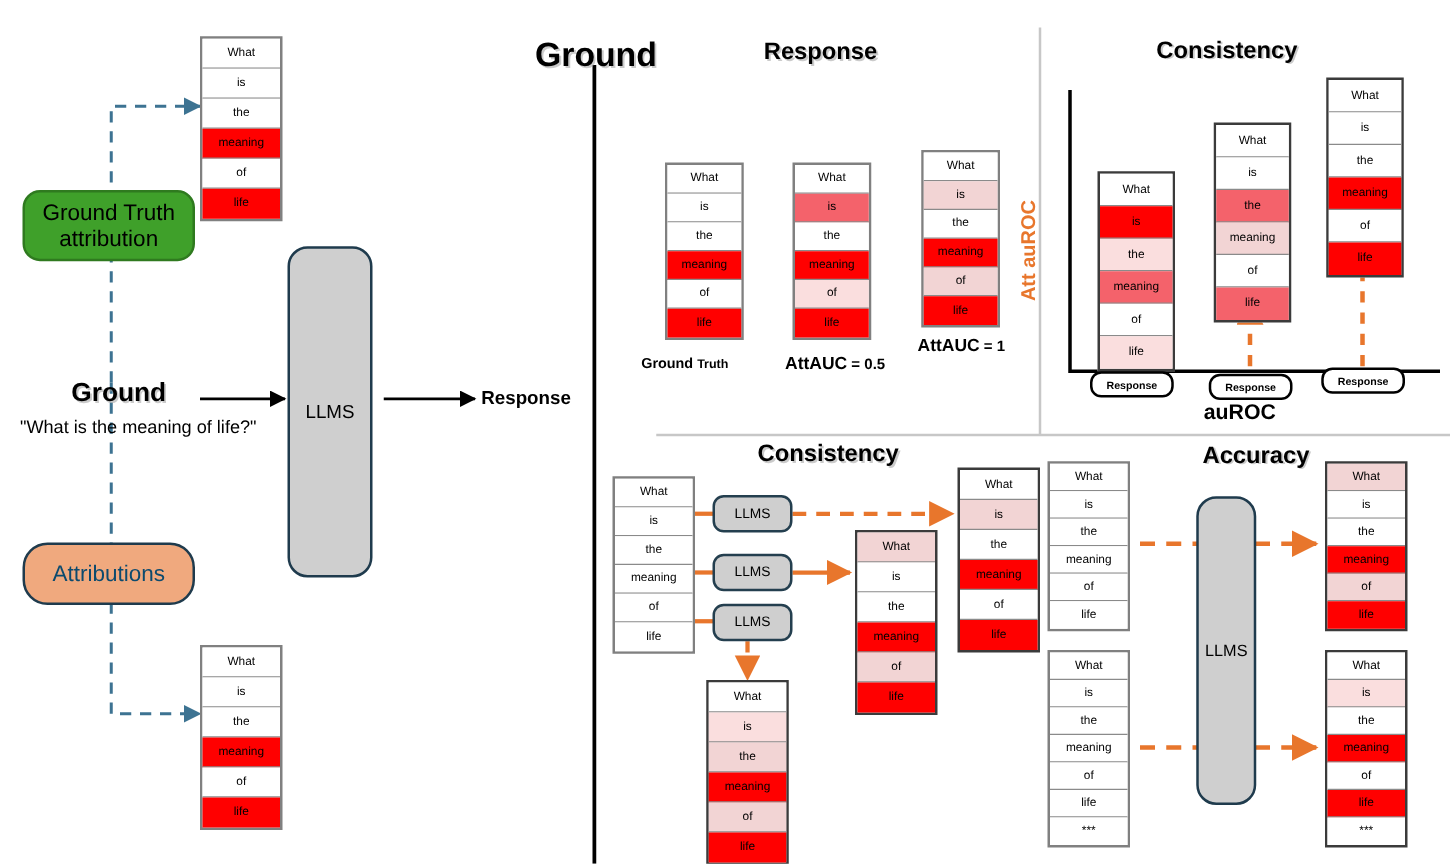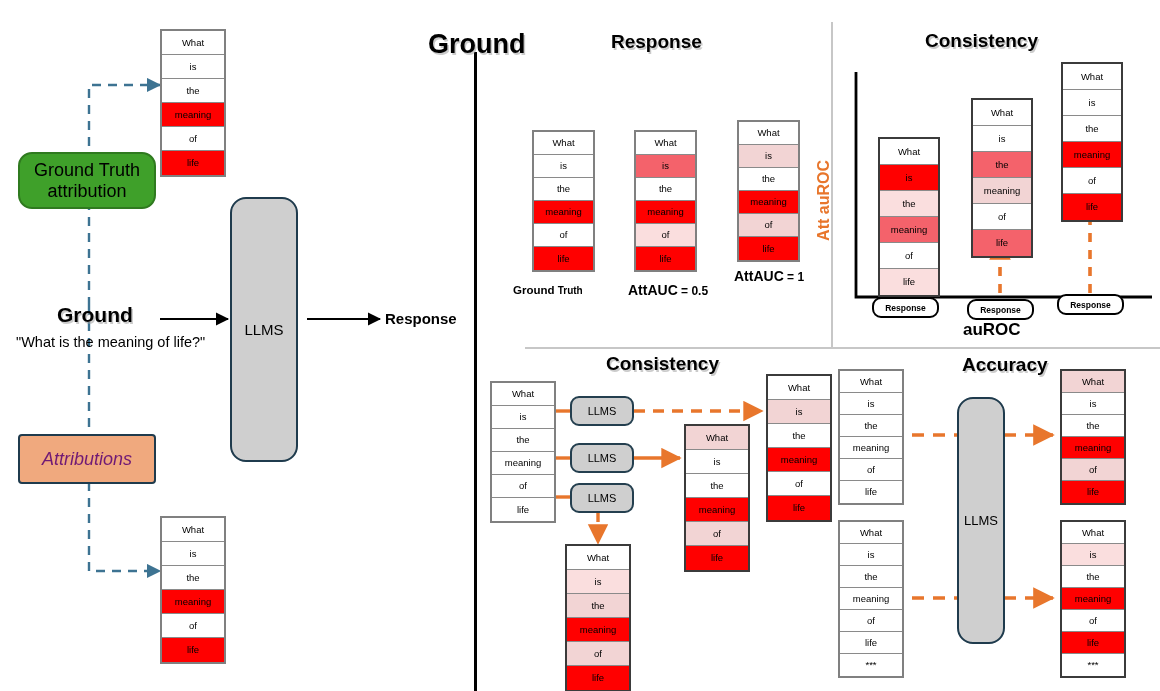--- a/index.html
+++ b/index.html
@@ -13,21 +13,21 @@
             display:flex;align-items:center;justify-content:center;
             font-size:9.5px;line-height:1;color:#000;white-space:nowrap;}
   .tok-cell:last-child{border-bottom:none;}
 
   
   .node{position:absolute;box-sizing:border-box;border:2px solid #1f3b4d;
         border-radius:10px;display:flex;align-items:center;justify-content:center;
         text-align:center;}
   .node.green{background:#3fa02a;border-color:#2f7a1f;border-radius:14px;
               color:#000;font-size:18px;line-height:1.12;}
-  .node.orange{background:#f0a97e;border-radius:4px;color:#701a75;font-size:18px;font-style:italic;}
+  .node.orange{background:#f0a97e;border-radius:20px;color:#0c4a6e;font-size:18px;}
   .node.gray{background:#cfcfcf;border-radius:16px;color:#000;font-size:15px;}
   .node.llms-small{background:#cfcfcf;border-radius:9px;font-size:11px;
                    border:2px solid #243f4f;}
   .node.resp{background:#fff;border:2px solid #000;border-radius:9px;
              font-size:8.5px;font-weight:bold;}
 
   
   .ttl{position:absolute;font-weight:bold;color:#000;white-space:nowrap;
        text-shadow:1.5px 1.5px 0 rgba(160,160,160,.55);}
   .plain{position:absolute;white-space:nowrap;color:#000;}

